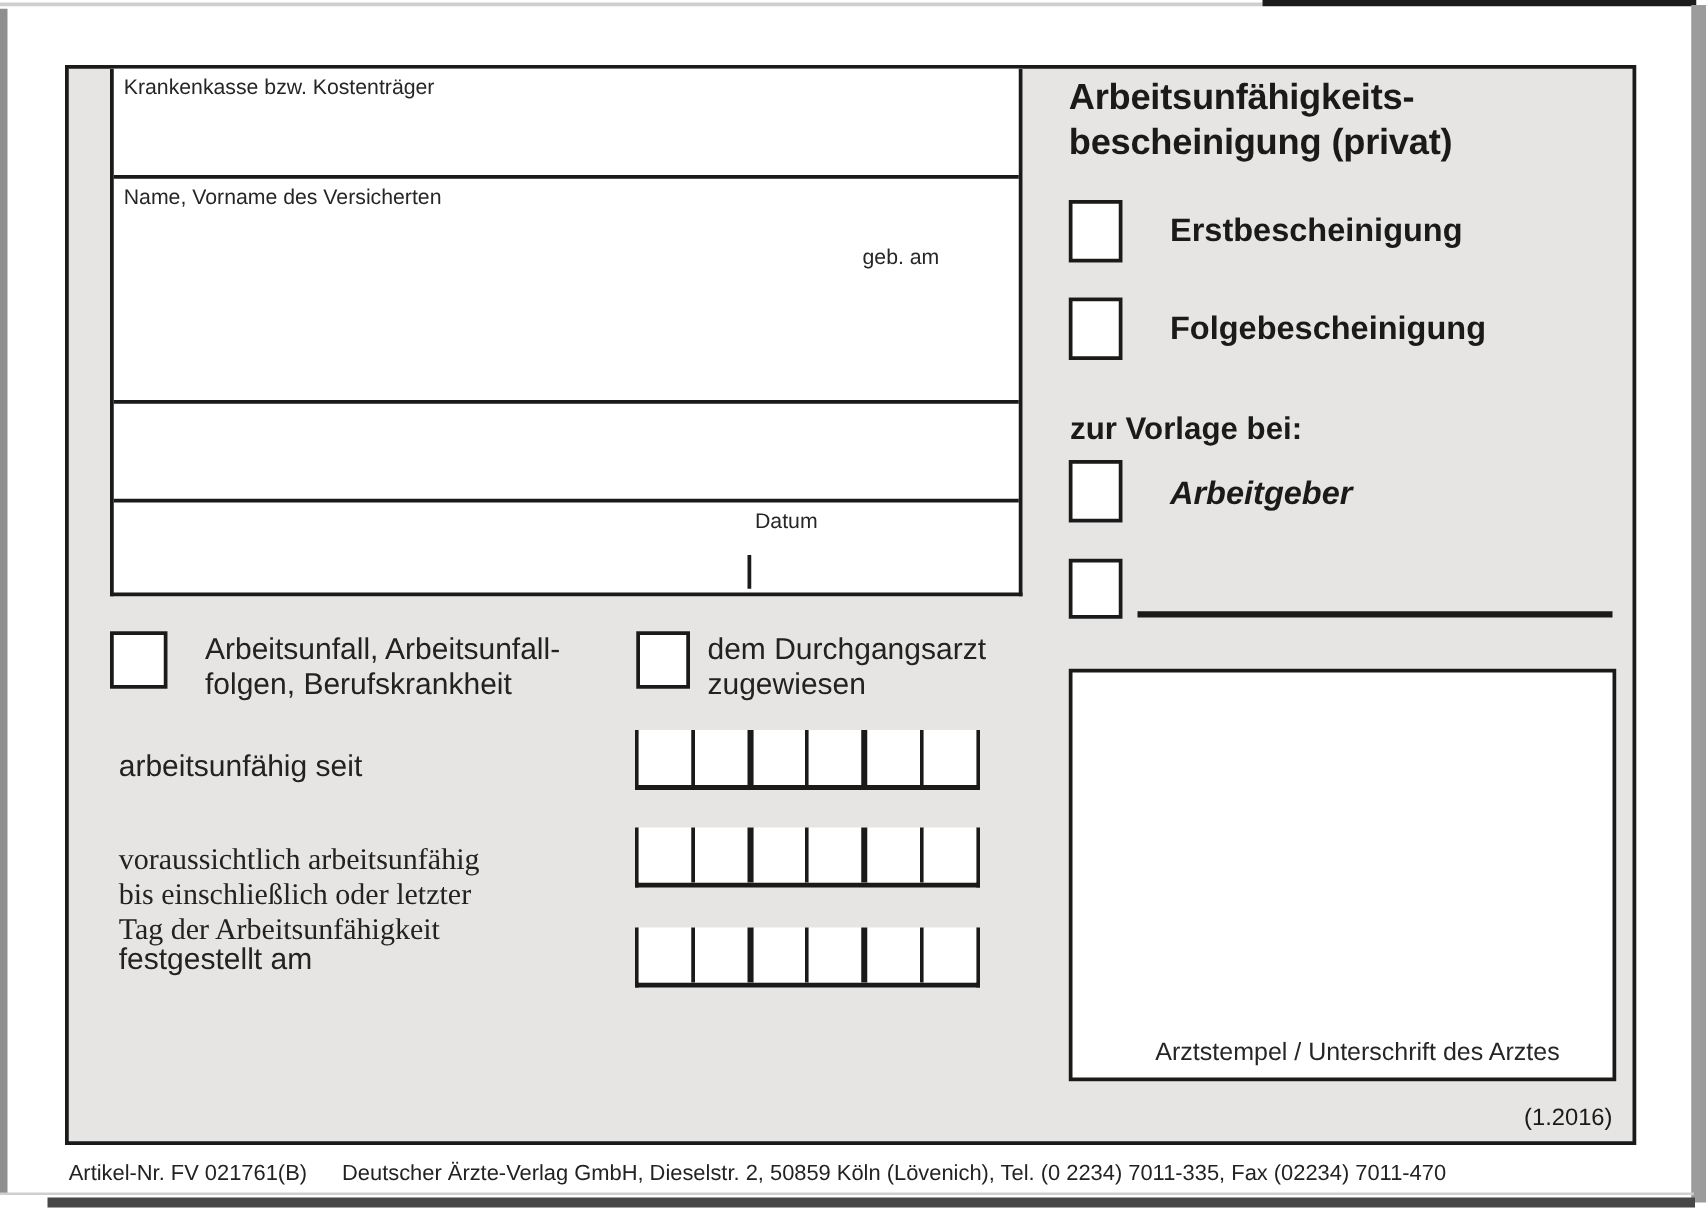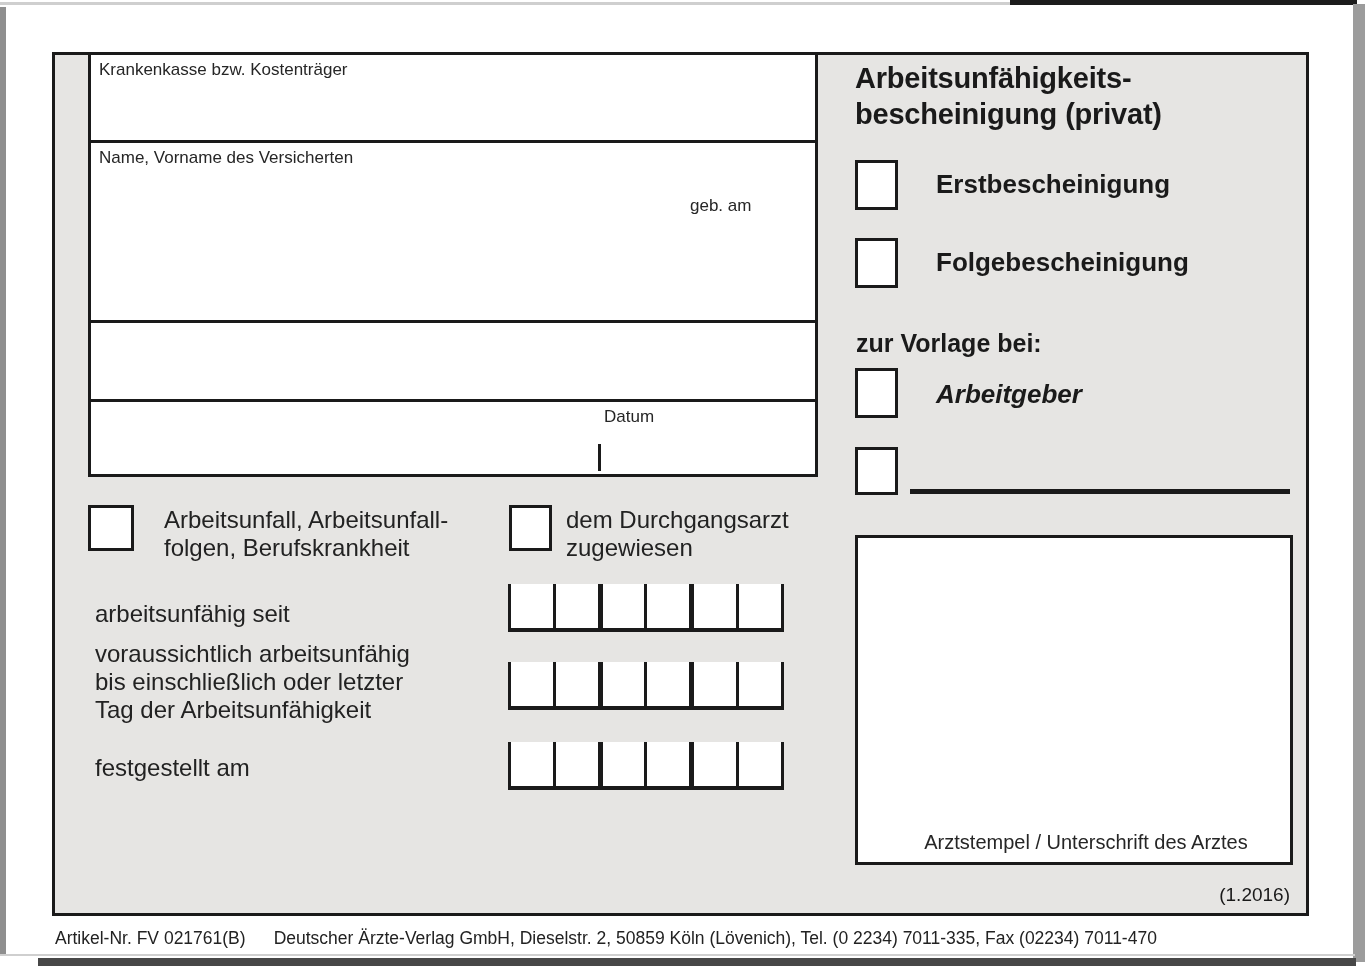--- a/index.html
+++ b/index.html
@@ -155,21 +155,21 @@
   <span class="plain-label" style="left:95px;top:600px;">arbeitsunfähig seit</span>
   <div class="date-grid" style="left:508px;top:584px;">
     <div class="date-cell"></div>
     <div class="date-cell thick"></div>
     <div class="date-cell"></div>
     <div class="date-cell thick"></div>
     <div class="date-cell"></div>
     <div class="date-cell"></div>
   </div>
 
-  <div class="plain-label" style="left:95px;top:640px;">
+  <div class="plain-label" style="left:95px;top:674px;font-family:Liberation Serif, serif;">
     <div>voraussichtlich arbeitsunfähig</div>
     <div>bis einschließlich oder letzter</div>
     <div>Tag der Arbeitsunfähigkeit</div>
   </div>
   <div class="date-grid" style="left:508px;top:662px;">
     <div class="date-cell"></div>
     <div class="date-cell thick"></div>
     <div class="date-cell"></div>
     <div class="date-cell thick"></div>
     <div class="date-cell"></div>

